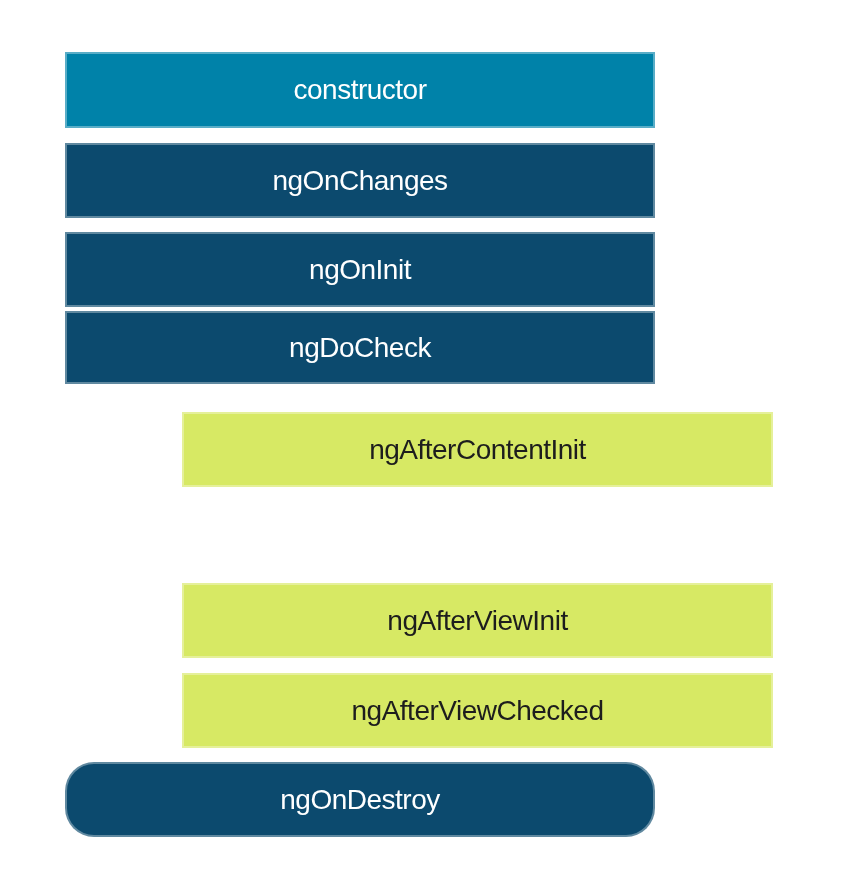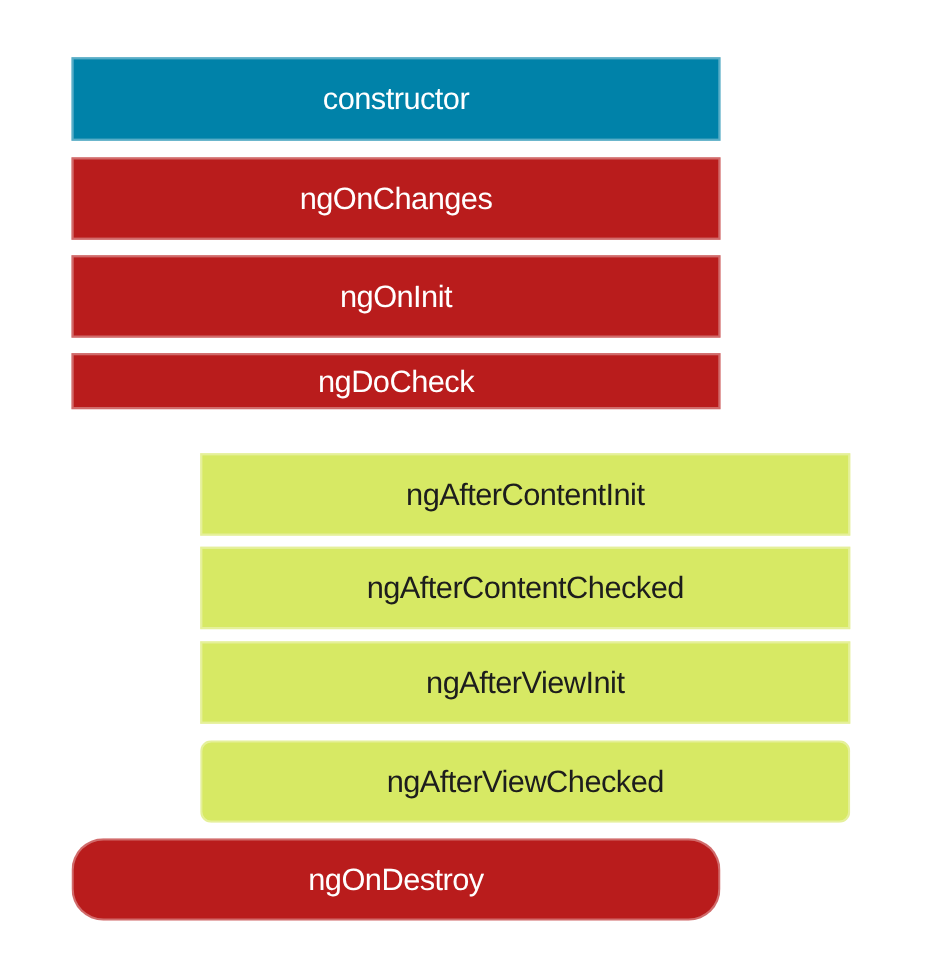--- a/index.html
+++ b/index.html
@@ -23,30 +23,30 @@
     box-sizing: border-box;
     height: 75px;
     font-size: 28px;
     font-weight: 300;
     letter-spacing: -0.5px;
     border: 2px solid rgba(255, 255, 255, 0.35);
   }
   .bar.full   { left: 65px;  width: 590px; }
   .bar.indent { left: 182px; width: 591px; }
   .bar.teal   { background: #0082a9; color: #ffffff; }
-  .bar.pink   { background: #b91c1c; color: #ffffff; }
+  .bar.pink   { background: #0c4a6e; color: #ffffff; }
   .bar.green  { background: #d7e964; color: #1d1d1d; }
   .b1 { top: 52px;  height: 76px; }
   .b2 { top: 143px; }
   .b3 { top: 232px; }
-  .b4 { top: 321px; height: 51px; }
+  .b4 { top: 311px; height: 73px; }
   .b5 { top: 412px; }
   .b6 { top: 497px; }
   .b7 { top: 583px; }
-  .b8 { top: 673px; border-radius: 10px; }
+  .b8 { top: 673px; }
   .b9 { top: 762px; border-radius: 29px; }
 </style>
 </head>
 <body>
 
 <div class="canvas">
 
   <div class="bar full teal b1">
     <span>constructor</span>
   </div>
@@ -60,23 +60,20 @@
   </div>
 
   <div class="bar full pink b4">
     <span>ngDoCheck</span>
   </div>
 
   <div class="bar indent green b5">
     <span>ngAfterContentInit</span>
   </div>
 
-  <div class="bar indent green b6">
-    <span>ngAfterContentChecked</span>
-  </div>
 
   <div class="bar indent green b7">
     <span>ngAfterViewInit</span>
   </div>
 
   <div class="bar indent green b8">
     <span>ngAfterViewChecked</span>
   </div>
 
   <div class="bar full pink b9">

